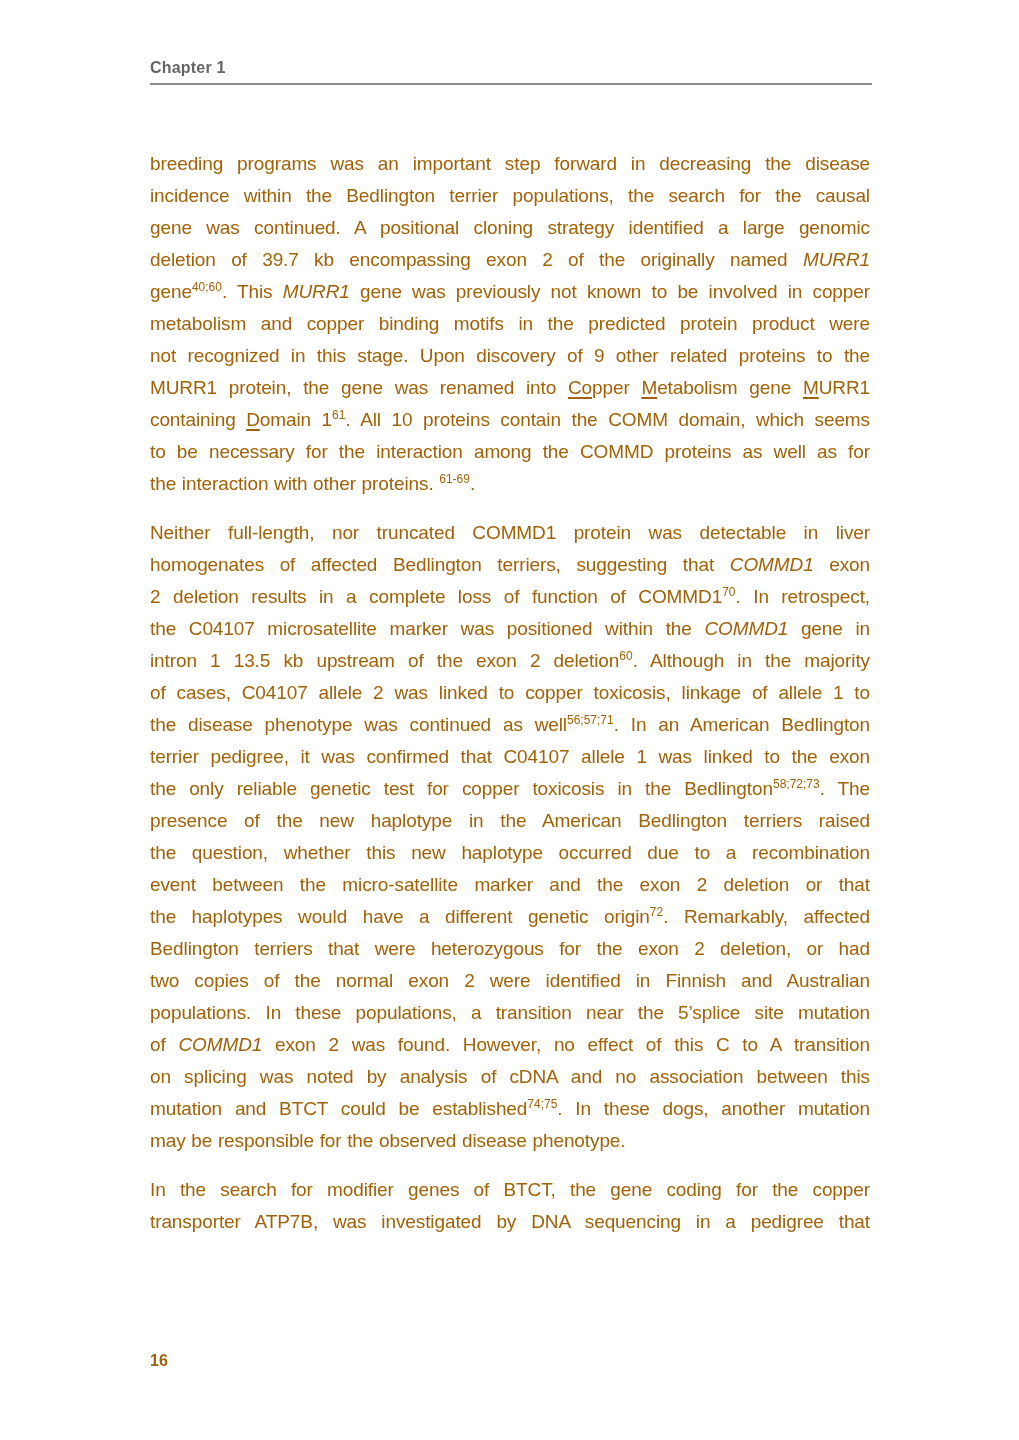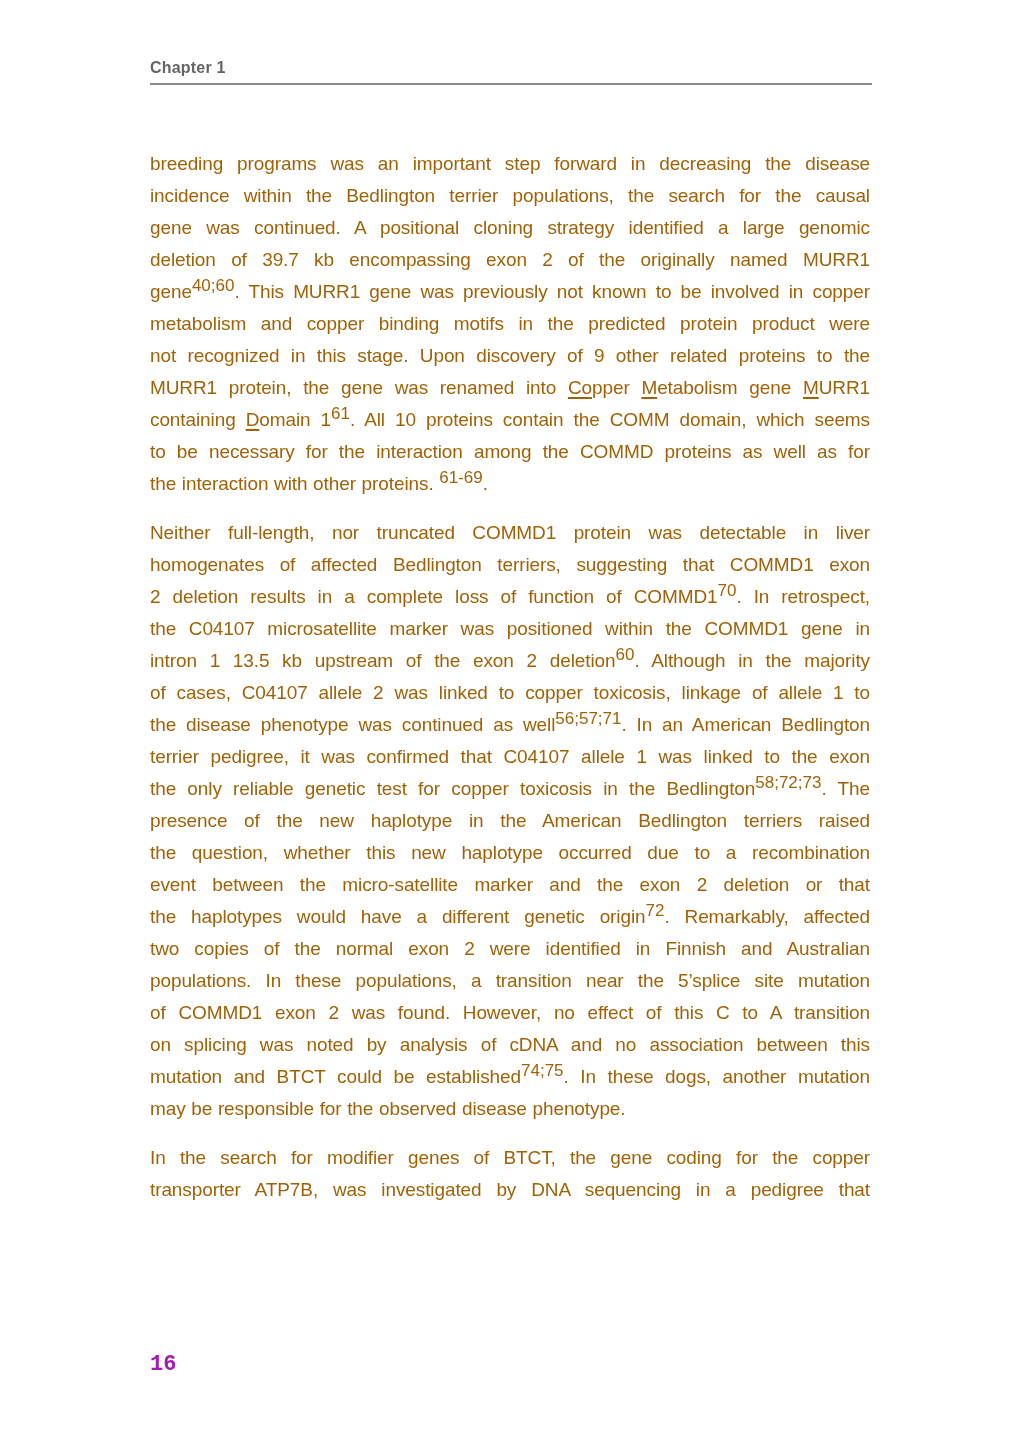--- a/index.html
+++ b/index.html
@@ -53,40 +53,39 @@
     font-size: 19px;
     line-height: 32px;
     letter-spacing: -0.1px;
     text-align: justify;
     text-align-last: justify;
     word-spacing: 0.5px;
   }
   .line.last {
     text-align-last: left;
   }
-  .i { }
+  .i { font-style: italic; }
   .u {
     text-decoration: underline;
     text-decoration-thickness: 1.5px;
     text-underline-offset: 3px;
   }
   .sup {
-    font-size: 17px;
+    font-size: 12px;
     line-height: 0;
     vertical-align: 7px;
     letter-spacing: 0;
   }
   .page-number {
     position: absolute;
     left: 150px;
     top: 1352px;
-    font-size: 22px;
+    font-size: 16px;
     font-weight: bold;
-    color: #a21caf;
-    font-family: Liberation Mono, monospace;
+    color: #a16207;
   }
 </style>
 </head>
 <body>
 
 <div class="page">
   <div class="chapter-header">Chapter 1</div>
   <div class="header-rule"></div>
 
   <div class="body-text">
@@ -110,20 +109,21 @@
         <div class="line"><span>the C04107 microsatellite marker was positioned within the </span><span class="i">COMMD1</span><span> gene in</span></div>
         <div class="line"><span>intron 1 13.5 kb upstream of the exon 2 deletion</span><span class="sup">60</span><span>. Although in the majority</span></div>
         <div class="line"><span>of cases, C04107 allele 2 was linked to copper toxicosis, linkage of allele 1 to</span></div>
         <div class="line"><span>the disease phenotype was continued as well</span><span class="sup">56;57;71</span><span>. In an American Bedlington</span></div>
         <div class="line"><span>terrier pedigree, it was confirmed that C04107 allele 1 was linked to the exon</span></div>
         <div class="line"><span>the only reliable genetic test for copper toxicosis in the Bedlington</span><span class="sup">58;72;73</span><span>. The</span></div>
         <div class="line"><span>presence of the new haplotype in the American Bedlington terriers raised</span></div>
         <div class="line"><span>the question, whether this new haplotype occurred due to a recombination</span></div>
         <div class="line"><span>event between the micro-satellite marker and the exon 2 deletion or that</span></div>
         <div class="line"><span>the haplotypes would have a different genetic origin</span><span class="sup">72</span><span>. Remarkably, affected</span></div>
+        <div class="line"><span>Bedlington terriers that were heterozygous for the exon 2 deletion, or had</span></div>
         <div class="line"><span>two copies of the normal exon 2 were identified in Finnish and Australian</span></div>
         <div class="line"><span>populations. In these populations, a transition near the 5’splice site mutation</span></div>
         <div class="line"><span>of </span><span class="i">COMMD1</span><span> exon 2 was found. However, no effect of this C to A transition</span></div>
         <div class="line"><span>on splicing was noted by analysis of cDNA and no association between this</span></div>
         <div class="line"><span>mutation and BTCT could be established</span><span class="sup">74;75</span><span>. In these dogs, another mutation</span></div>
         <div class="line last"><span>may be responsible for the observed disease phenotype.</span></div>
       </div>
       <div class="paragraph">
         <div class="line"><span>In the search for modifier genes of BTCT, the gene coding for the copper</span></div>
         <div class="line"><span>transporter ATP7B, was investigated by DNA sequencing in a pedigree that</span></div>

